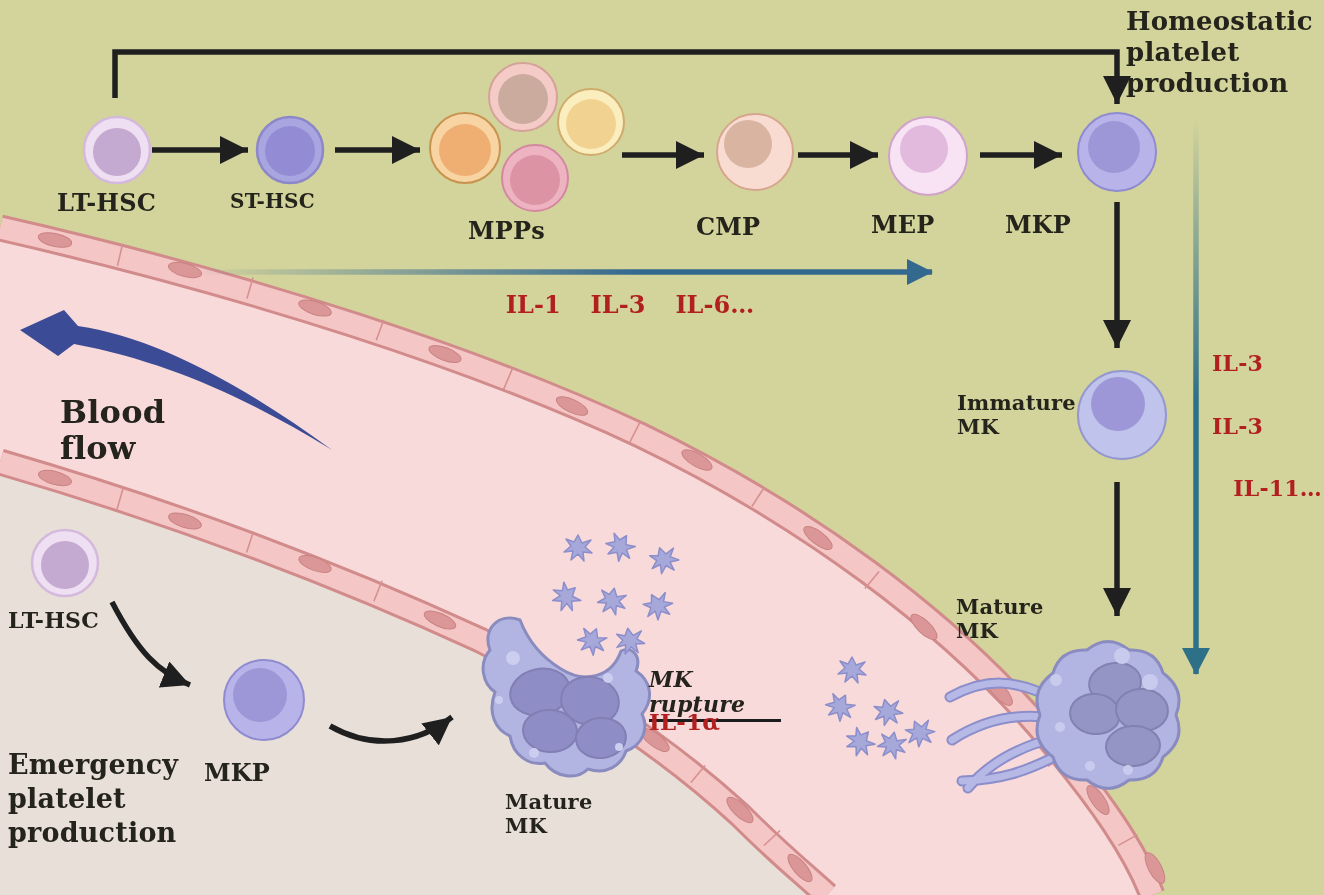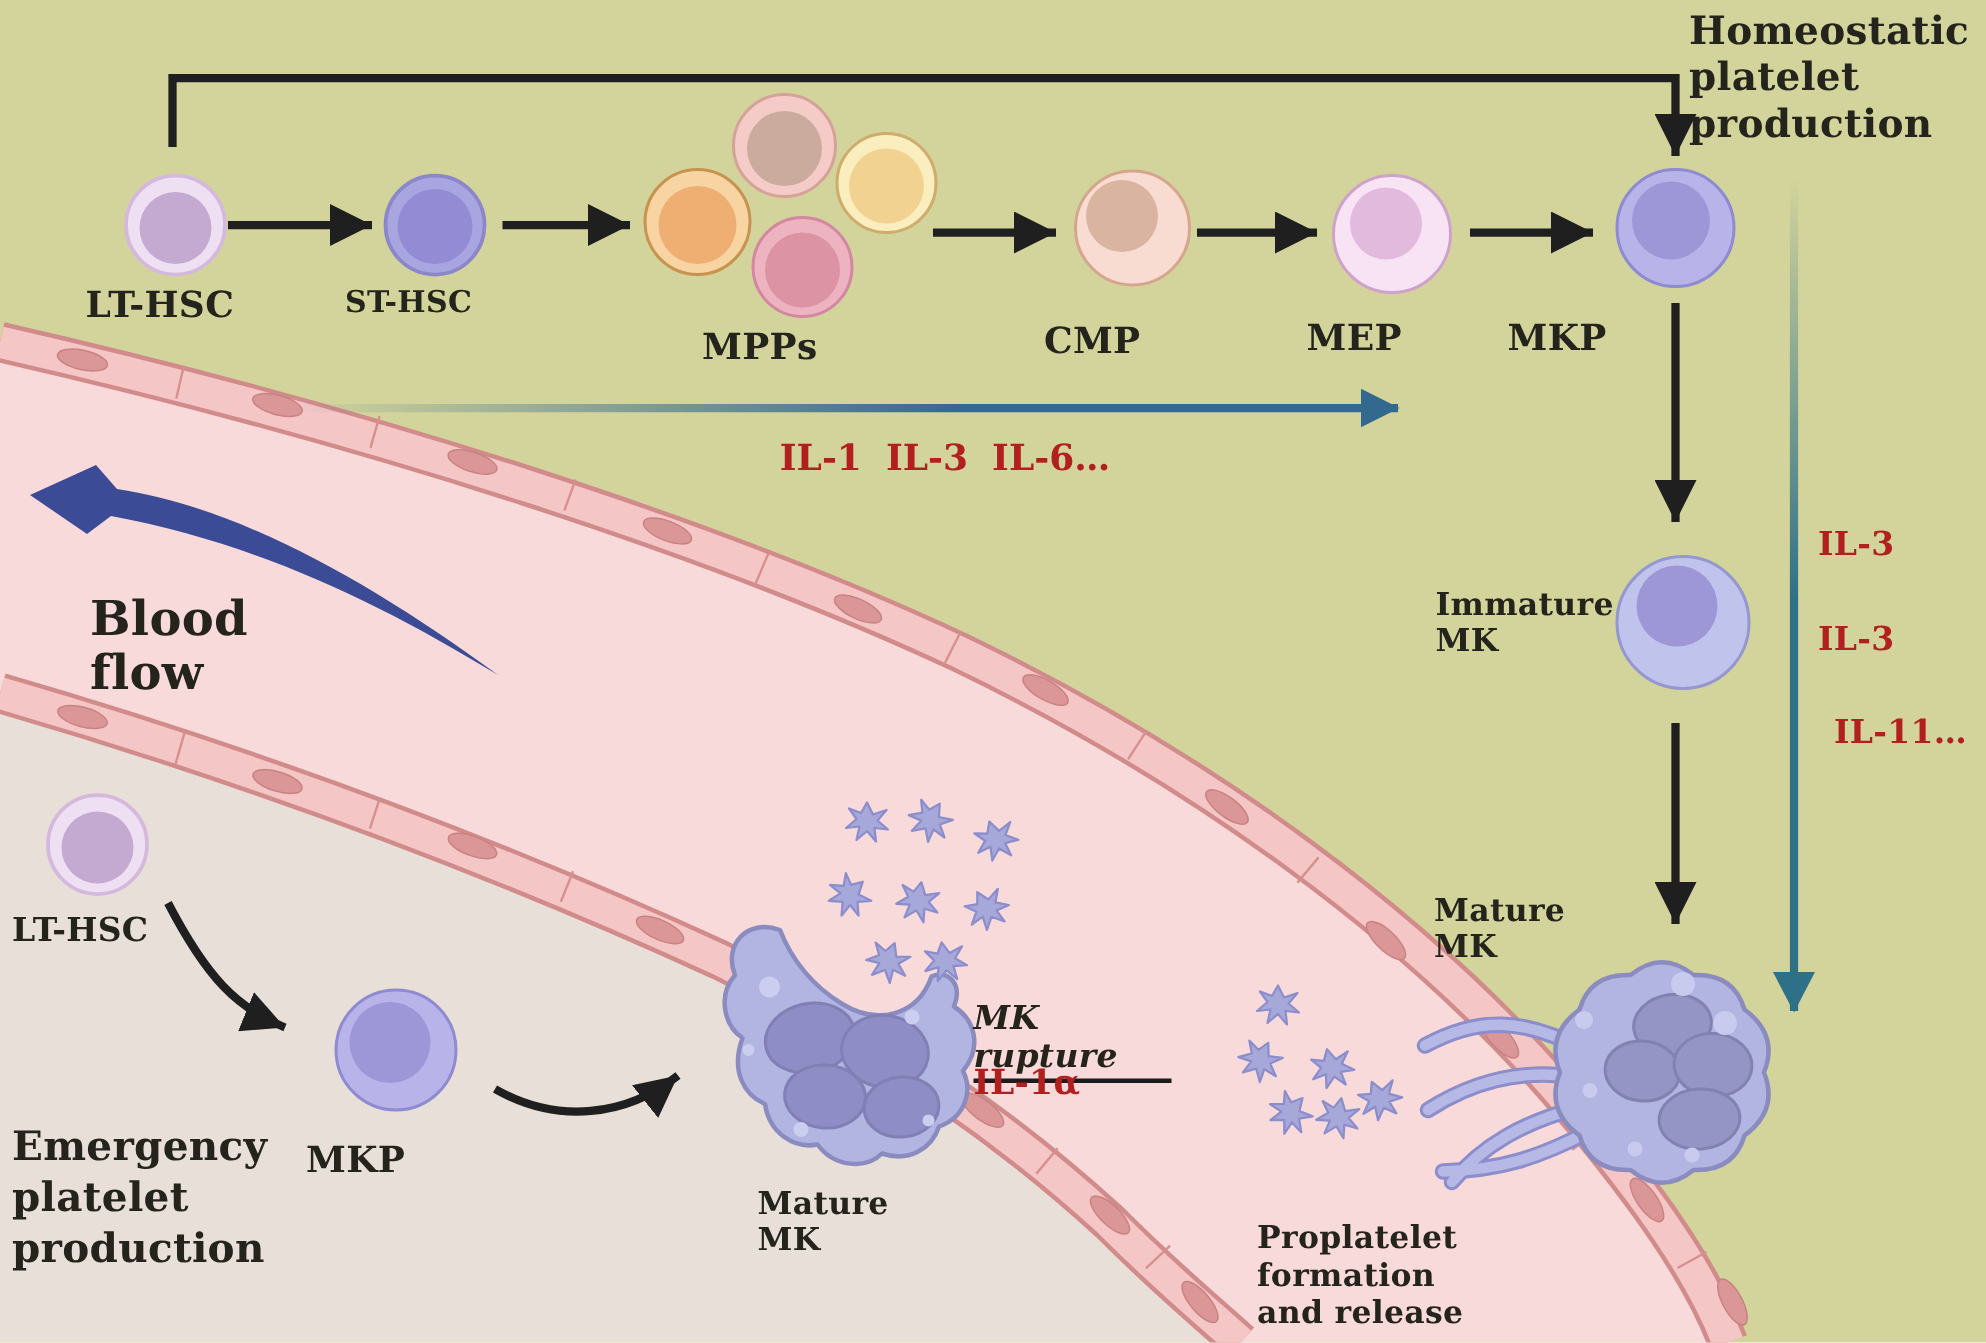--- a/index.html
+++ b/index.html
@@ -17,21 +17,21 @@
     text-align:left;
     white-space:pre-line;
     line-height:1.12;
     letter-spacing:0.2px;
   }
   .red{color:#b11f1f;}
   .cyto-row{
     position:absolute;
     display:flex;
     justify-content:center;
-    gap:16px;
+    gap:30px;
     font-weight:700;
   }
   .rupture-box{
     border-bottom:3px solid #1c1c1c;
     padding-bottom:3px;
   }
 </style>
 </head>
 <body>
 
@@ -273,27 +273,25 @@
   <span>IL-1</span>
   <span>IL-3</span>
   <span>IL-6…</span>
 </div>
 
 <div class="lbl" style="left:957px;top:391px;width:122px;font-size:21px;">Immature
 MK</div>
 
 <div class="lbl red" style="left:1212px;top:351px;width:100px;font-size:22px;text-align:left;">IL-3</div>
 <div class="lbl red" style="left:1212px;top:414px;width:100px;font-size:22px;text-align:left;">IL-3</div>
-<div class="lbl red" style="left:1212px;top:476px;width:110px;font-size:22px;text-align:center;">IL-11…</div>
+<div class="lbl red" style="left:1212px;top:476px;width:110px;font-size:22px;text-align:right;">IL-11…</div>
 
 <div class="lbl" style="left:956px;top:595px;width:122px;font-size:21px;">Mature
 MK</div>
 
-<div class="lbl" style="left:838px;top:812px;width:240px;font-size:21px;line-height:25px;">Proplatelet formation
-and release</div>
 
 <div class="lbl" style="left:60px;top:395px;width:184px;font-size:32px;">Blood flow</div>
 
 <div class="lbl" style="left:8px;top:608px;width:112px;font-size:22px;">LT-HSC</div>
 <div class="lbl" style="left:204px;top:760px;width:120px;font-size:24px;">MKP</div>
 <div class="lbl" style="left:8px;top:748px;width:184px;font-size:27px;line-height:34px;">Emergency
 platelet
 production</div>
 
 <div class="lbl" style="left:505px;top:790px;width:122px;font-size:21px;">Mature

